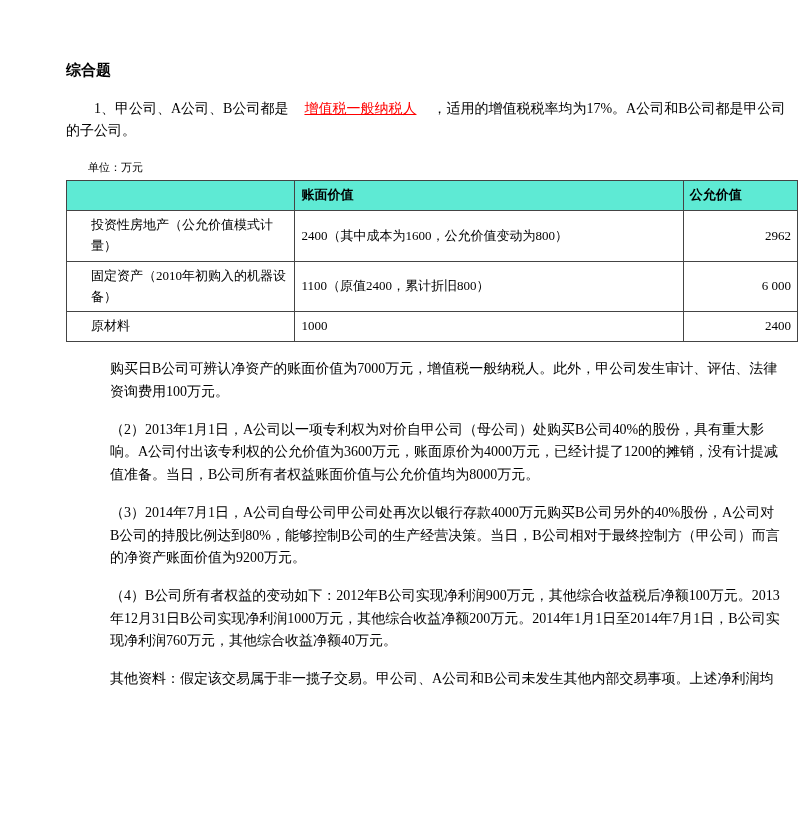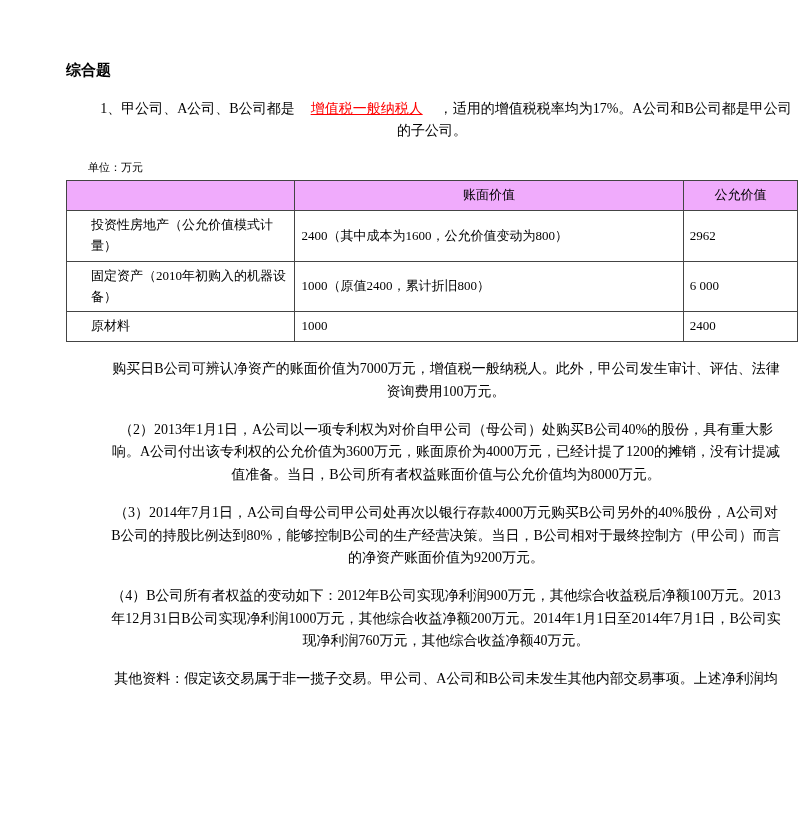--- a/index.html
+++ b/index.html
@@ -14,21 +14,20 @@
       line-height: 1.6;
     }
     .page-title {
       font-size: 15px;
       font-weight: bold;
       margin-bottom: 10px;
     }
     .paragraph {
       margin-bottom: 8px;
       text-indent: 0;
-      text-align: center;
     }
     .indent1 {
       text-indent: 2em;
     }
     .indent2 {
       padding-left: 2em;
     }
     .unit-label {
       margin: 4px 0 4px 2em;
       font-size: 11px;
@@ -38,35 +37,35 @@
       width: 100%;
       margin: 4px 0 6px 0;
       font-size: 13px;
     }
     table th, table td {
       border: 1px solid #444;
       padding: 4px 6px;
       vertical-align: middle;
     }
     table th {
-      background: #f0abfc;
-      font-weight: normal;
-      text-align: center;
+      background: #5eead4;
+      font-weight: bold;
+      text-align: left;
     }
     table td:first-child {
       width: 200px;
       padding-left: 24px;
     }
     table td:nth-child(2) {
       width: 340px;
       font-family: Liberation Serif, serif;
     }
     table td:nth-child(3) {
       width: 100px;
-      text-align: left;
+      text-align: right;
     }
     .highlight {
       color: #f00;
       text-decoration: underline;
     }
     .section-block {
       position: relative;
       margin-bottom: 8px;
     }
   </style>
@@ -92,21 +91,21 @@
       </tr>
     </thead>
     <tbody>
       <tr>
         <td>投资性房地产（公允价值模式计量）</td>
         <td>2400（其中成本为1600，公允价值变动为800）</td>
         <td>2962</td>
       </tr>
       <tr>
         <td>固定资产（2010年初购入的机器设备）</td>
-        <td>1000（原值2400，累计折旧800）</td>
+        <td>1100（原值2400，累计折旧800）</td>
         <td>6 000</td>
       </tr>
       <tr>
         <td>原材料</td>
         <td>1000</td>
         <td>2400</td>
       </tr>
     </tbody>
   </table>
 

